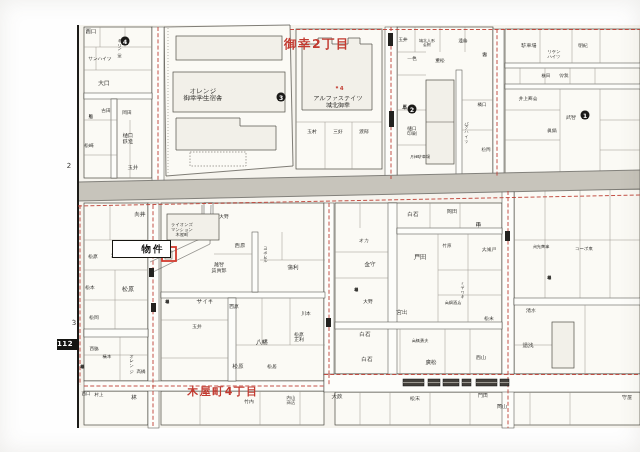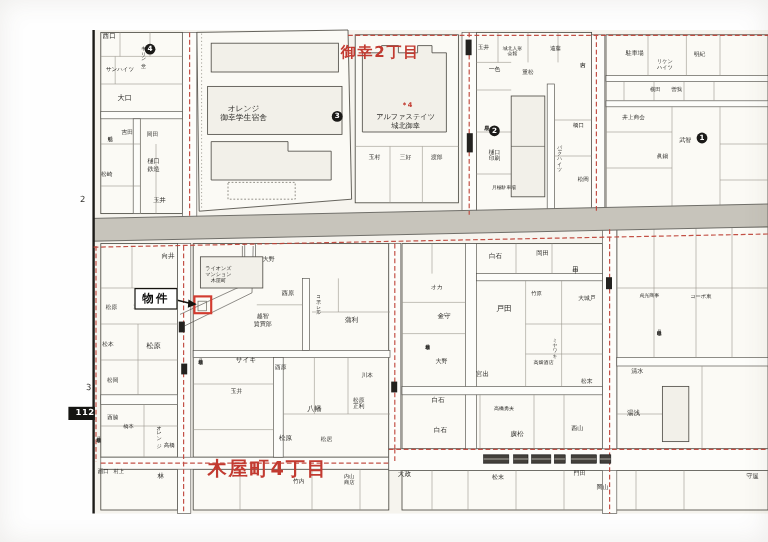--- a/index.html
+++ b/index.html
@@ -10,23 +10,23 @@
   svg{position:absolute;left:0;top:0;}
   #labels-layer{position:absolute;left:0;top:0;width:640px;height:452px;pointer-events:none;}
   .mlabel{position:absolute;color:#2c2b28;transform:translate(-50%,-50%);
           white-space:pre-line;text-align:center;line-height:1.12;letter-spacing:0;}
   .mlabel.vert{writing-mode:vertical-rl;line-height:1;}
   .district{position:absolute;transform:translate(-50%,-50%);font-weight:bold;letter-spacing:1.5px;white-space:nowrap;}
   .marker{position:absolute;width:9px;height:9px;border-radius:50%;background:#1b1a18;color:#fff;
           font-size:6px;line-height:9px;text-align:center;transform:translate(-50%,-50%);font-weight:bold;}
   #property-callout{position:absolute;left:112px;top:240px;width:34px;height:16px;background:#fff;
           border:1.6px solid #15140f;display:flex;align-items:center;justify-content:center;
-          font-size:9.5px;font-weight:bold;color:#111;letter-spacing:2px;z-index:6;}
+          font-size:9.5px;font-weight:bold;color:#111;letter-spacing:2px;z-index:6;padding-left:23px;}
   #sheet-badge{position:absolute;left:57px;top:339px;width:22px;height:11px;background:#151512;color:#fff;
-          font-size:7px;font-weight:bold;text-align:right;line-height:11px;letter-spacing:.5px;z-index:6;}
+          font-size:7px;font-weight:bold;text-align:left;line-height:11px;letter-spacing:.5px;z-index:6;}
   .gridnum{position:absolute;font-size:7px;color:#34332f;transform:translate(-50%,-50%);}
   #star-note{position:absolute;color:#c23a30;font-size:5.5px;transform:translate(-50%,-50%);font-weight:bold;}
 </style>
 </head>
 <body>
 
 <div id="stage">
   <div id="paper">
 
     <svg width="640" height="452" viewBox="0 0 640 452">
@@ -252,21 +252,21 @@
         <div class="mlabel" style="left: 584px; top: 249px; font-size: 4.4px;">コーポ東</div>
         <div class="mlabel vert" style="left: 549px; top: 272px; font-size: 3.8px;">月極駐車場</div>
         <div class="mlabel" style="left: 531px; top: 311px; font-size: 5px;">清水</div>
         <div class="mlabel" style="left: 528px; top: 345px; font-size: 5.5px;">湯浅</div>
         <div class="mlabel" style="left: 627px; top: 398px; font-size: 5px;">守屋</div>
         <div class="mlabel" style="left: 337px; top: 396px; font-size: 5.5px;">大政</div>
         <div class="mlabel" style="left: 415px; top: 399px; font-size: 5px;">松末</div>
         <div class="mlabel" style="left: 483px; top: 396px; font-size: 5px;">門田</div>
         <div class="mlabel" style="left: 502px; top: 407px; font-size: 5px;">岡山</div>
         <div class="district" style="left: 317px; top: 44px; font-size: 12.5px; color: rgb(194, 58, 48);">御幸2丁目</div>
-        <div class="district" style="left: 223px; top: 391px; font-size: 16px; color: rgb(194, 58, 48);">木屋町4丁目</div>
+        <div class="district" style="left: 223px; top: 391px; font-size: 11px; color: rgb(194, 58, 48);">木屋町4丁目</div>
         <div class="marker" style="left: 585px; top: 115px;">1</div>
         <div class="marker" style="left: 412px; top: 109px;">2</div>
         <div class="marker" style="left: 281px; top: 97px;">3</div>
         <div class="marker" style="left: 125px; top: 41px;">4</div>
       </div>
 
     <div id="property-callout">物件</div>
 
     <div id="sheet-badge">112</div>
     <div class="gridnum" style="left:69px;top:166px;">2</div>

